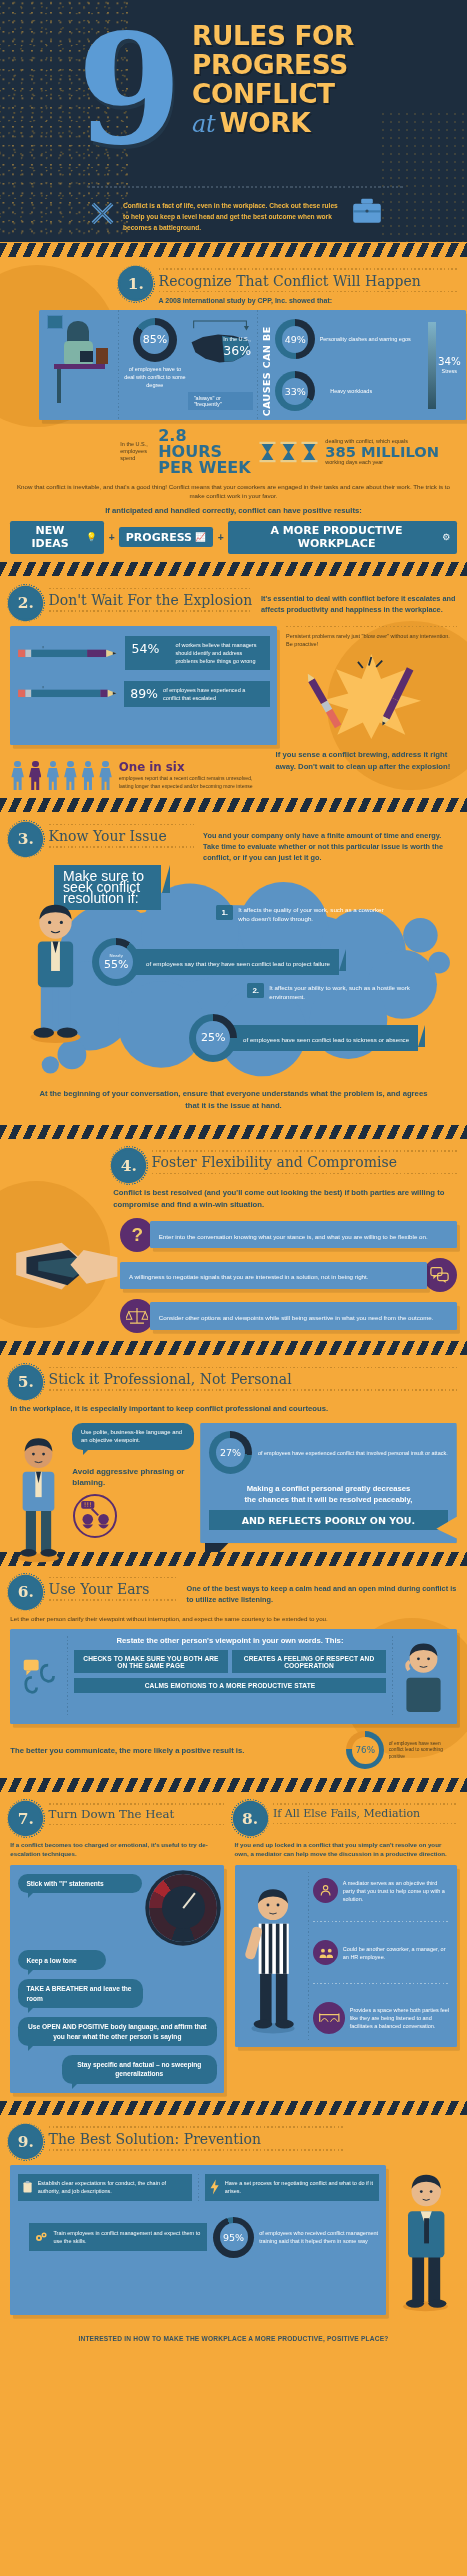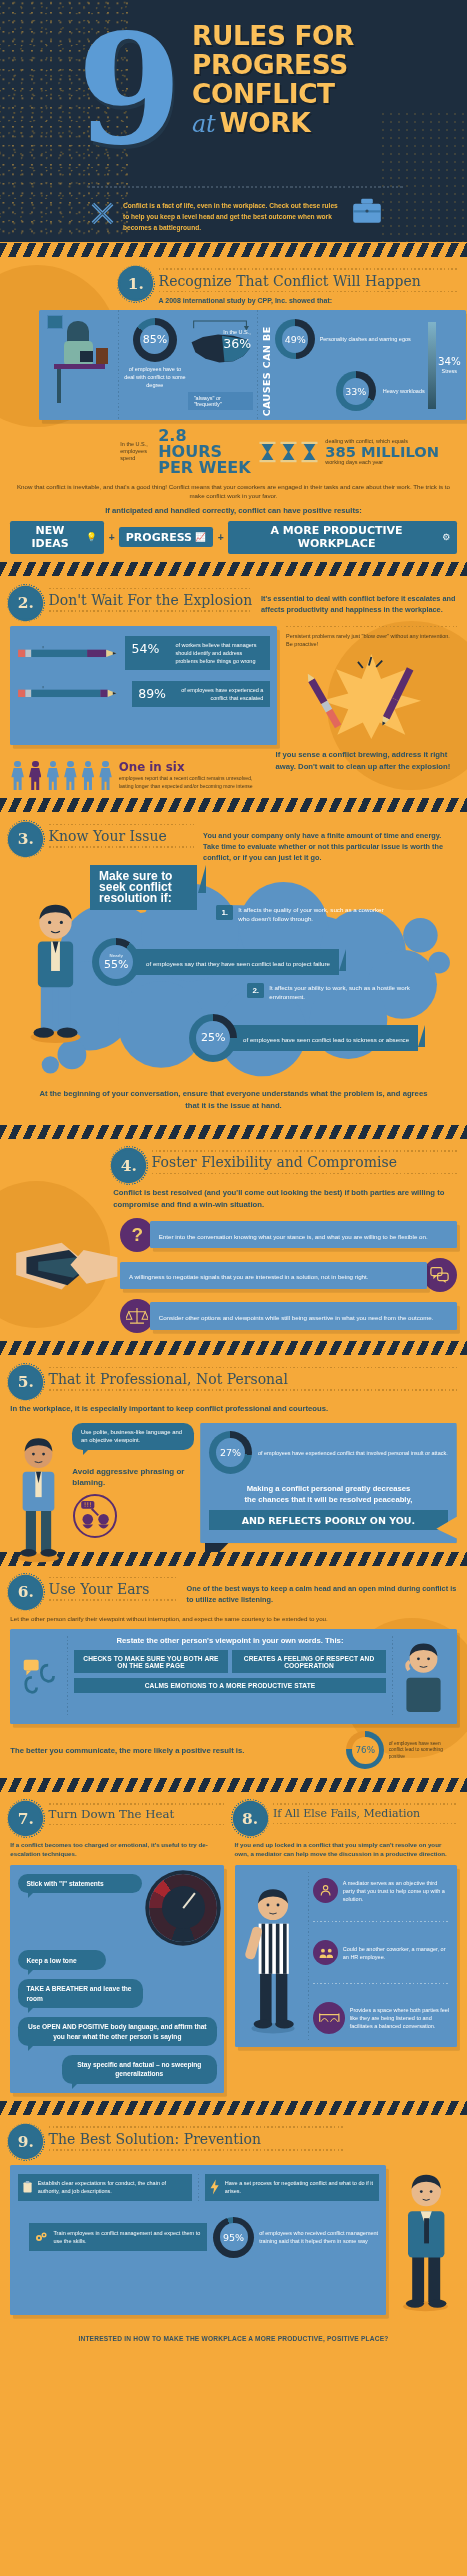--- a/index.html
+++ b/index.html
@@ -283,21 +283,21 @@
               <span class="val">85%</span>
             </div>
           </div>
           <div class="tiny white" style="margin-top:3.7px;">of employees have to deal with conflict to some degree</div>
         </div>
         <div style="flex:1;position:relative;">
           <svg viewBox="0 0 100 60" style="width:100%;height:41px;margin-top:10.3px;">
             <path d="M4 20 L22 12 L46 8 L70 10 L92 16 L96 30 L86 42 L70 50 L48 52 L26 46 L10 36 Z" fill="#1d2d3e"></path>
             <path d="M52 10 L92 16 L96 30 L86 42 L70 50 L56 51 Z" fill="#2c6e8f"></path>
           </svg>
-          <div style="position:absolute;right:1.5px;top:10px;color:#fff;">
+          <div style="position:absolute;right:1.5px;top:17px;color:#fff;">
             <div class="tiny">In the U.S.,</div>
             <div style="font-size:12.5px;font-family:'DejaVu Sans',sans-serif;">36%</div>
           </div>
           <svg style="position:absolute;left:2.9px;top:0;width:59px;height:13.2px;" viewBox="0 0 80 18">
             <path d="M2 14 L2 4 L74 4 L74 14" stroke="#2c5263" stroke-width="1.4" fill="none"></path>
             <path d="M74 17 l-3.5 -6 h7 z" fill="#2c5263"></path>
           </svg>
           <div style="position:absolute;left:-1.5px;bottom:2.9px;background:#4b86b8;color:#fff;font-size:5.5px;padding:2.9px 5.9px;">"always" or "frequently"</div>
         </div>
       </div>
@@ -307,21 +307,21 @@
         <div class="cap-band">CAUSES CAN BE</div>
         <div style="flex:1;display:flex;flex-direction:column;justify-content:space-around;gap:2.9px;">
           <div style="display:flex;align-items:center;gap:4.4px;">
             <div class="donut" style="width:40px;height:40px;background:conic-gradient(#1d2d3e 0deg 176deg, #2c6e8f 176deg 360deg);">
               <div class="hole" style="width:26.4px;height:26.4px;">
                   <span class="val" style="font-size:9.5px;">49%</span>
                 </div>
             </div>
             <div class="tiny white">Personality clashes and warring egos</div>
           </div>
-          <div style="display:flex;align-items:center;gap:7px;justify-content:flex-end;">
+          <div style="display:flex;align-items:center;gap:15px;">
             <div class="donut" style="width:40px;height:40px;background:conic-gradient(#1d2d3e 0deg 119deg, #2c6e8f 119deg 360deg);">
               <div class="hole" style="width:26.4px;height:26.4px;">
                   <span class="val" style="font-size:9.5px;">33%</span>
                 </div>
             </div>
             <div class="tiny white">Heavy workloads</div>
           </div>
         </div>
         <div style="width:35px;display:flex;align-items:center;gap:2.2px;">
           <div style="width:7.3px;height:87px;background:linear-gradient(#7fb3c9,#2c5263);"></div>
@@ -413,21 +413,21 @@
             <rect x="94" y="5" width="26" height="10" fill="#5b2d6e"></rect>
             <path d="M120 5 L134 10 L120 15 Z" fill="#e8cf8e"></path>
             <path d="M129 8 L134 10 L129 12 Z" fill="#1d2d3e"></path>
             <path d="M34 3 L34 -1 L128 -1" stroke="#2c5263" stroke-width="1" fill="none"></path>
           </svg>
           <div class="panel-dark" style="flex:1;display:flex;align-items:flex-start;gap:16px;padding:5.1px 6.6px;">
             <span style="font-size:12.5px;color:#fff;font-family:'DejaVu Sans',sans-serif;">54%</span>
             <span class="tiny white">of workers believe that managers should identify and address problems before things go wrong</span>
           </div>
         </div>
-        <div style="display:flex;align-items:center;gap:11px;text-align:right;">
+        <div style="display:flex;align-items:center;gap:3px;">
           <svg width="103" height="14.7" viewBox="0 0 140 20">
             <rect x="0" y="5" width="10" height="10" fill="#e2685c"></rect>
             <rect x="10" y="5" width="8" height="10" fill="#b9c2c9"></rect>
             <rect x="18" y="5" width="94" height="10" fill="#2c6e8f"></rect>
             <rect x="112" y="5" width="10" height="10" fill="#5b2d6e"></rect>
             <path d="M122 5 L134 10 L122 15 Z" fill="#e8cf8e"></path>
             <path d="M129 8 L134 10 L129 12 Z" fill="#1d2d3e"></path>
             <path d="M34 3 L34 -1 L128 -1" stroke="#2c5263" stroke-width="1" fill="none"></path>
           </svg>
           <div class="panel-dark" style="flex:1;display:flex;align-items:center;gap:5.1px;padding:5.1px 6.6px;">
@@ -531,21 +531,21 @@
           <circle cx="350" cy="226" r="62"></circle>
           <circle cx="470" cy="210" r="54"></circle>
           <circle cx="570" cy="92" r="24"></circle>
           <circle cx="596" cy="130" r="15"></circle>
           <circle cx="86" cy="258" r="20"></circle>
           <circle cx="56" cy="272" r="12"></circle>
         </g>
       </svg>
 
       <div style="position:absolute;left:44px;top:-1.5px;z-index:4;">
-        <div class="panel-dark" style="padding:5.9px 8.8px;color:#fff;font-weight:700;font-size:12px;line-height:11px;max-width:107px;position:relative;margin-left:36px;">
+        <div class="panel-dark" style="padding:5.9px 8.8px;color:#fff;font-weight:400;font-size:14px;line-height:11px;max-width:107px;position:relative;">
           <span>Make sure to seek conflict resolution if:</span>
           <span style="position:absolute;right:-8.8px;top:0;border-width:0 0 28px 8.8px;border-style:solid;border-color:transparent transparent #2c6e8f transparent;"></span>
         </div>
       </div>
 
       <div style="position:absolute;left:13.2px;top:29px;width:65px;height:147px;z-index:4;">
         <svg viewBox="0 0 88 200" style="width:100%;height:100%;">
           <ellipse cx="44" cy="192" rx="34" ry="8" fill="#e4942a"></ellipse>
           <rect x="24" y="120" width="16" height="64" fill="#5b93c4"></rect>
           <rect x="48" y="120" width="16" height="64" fill="#5b93c4"></rect>
@@ -660,21 +660,21 @@
     </div>
   </div>
 
   <div class="hazard"></div>
 
   <div class="section">
     <div class="sec-head">
       <div class="badge">5.</div>
       <div class="sec-title-wrap" style="flex:1;">
         <div class="dotline"></div>
-        <div class="sec-title">That it Professional, Not Personal</div>
+        <div class="sec-title">Stick it Professional, Not Personal</div>
         <div class="dotline"></div>
       </div>
     </div>
     <div class="bold-note" style="margin:5.9px 0 7.3px;">In the workplace, it is especially important to keep conflict professional and courteous.</div>
 
     <div style="display:flex;gap:5.9px;position:relative;z-index:3;">
 
       <div style="width:184px;position:relative;">
         <svg viewBox="0 0 90 210" style="position:absolute;left:0;top:0;width:57px;height:147px;">
           <ellipse cx="45" cy="202" rx="32" ry="7" fill="#e4942a"></ellipse>

